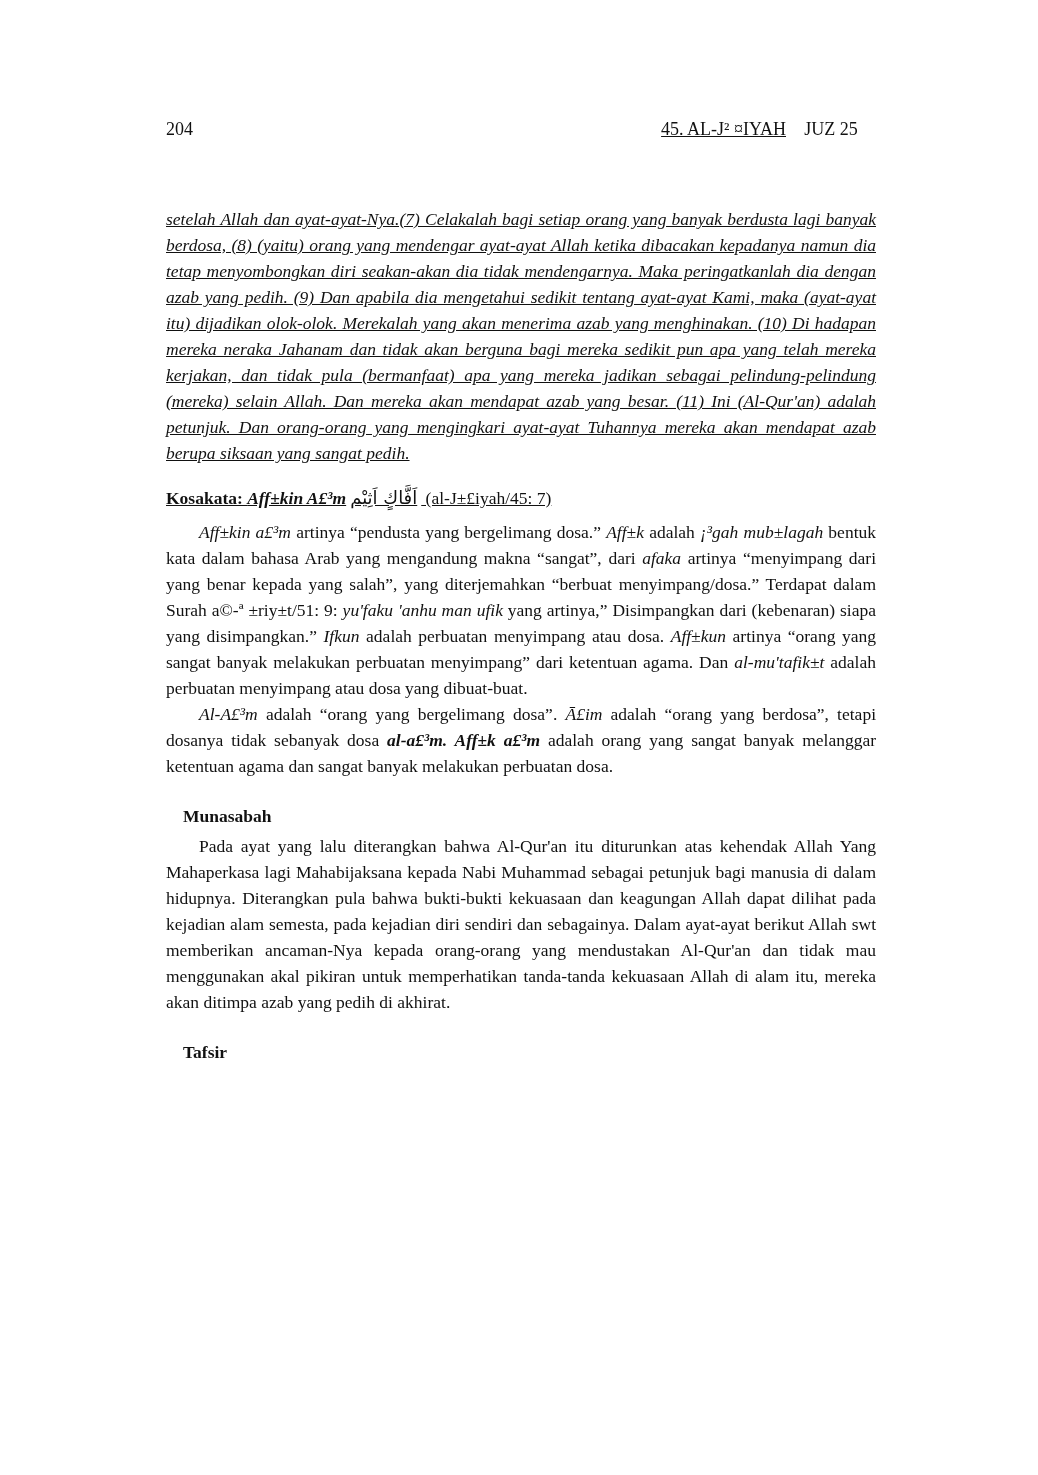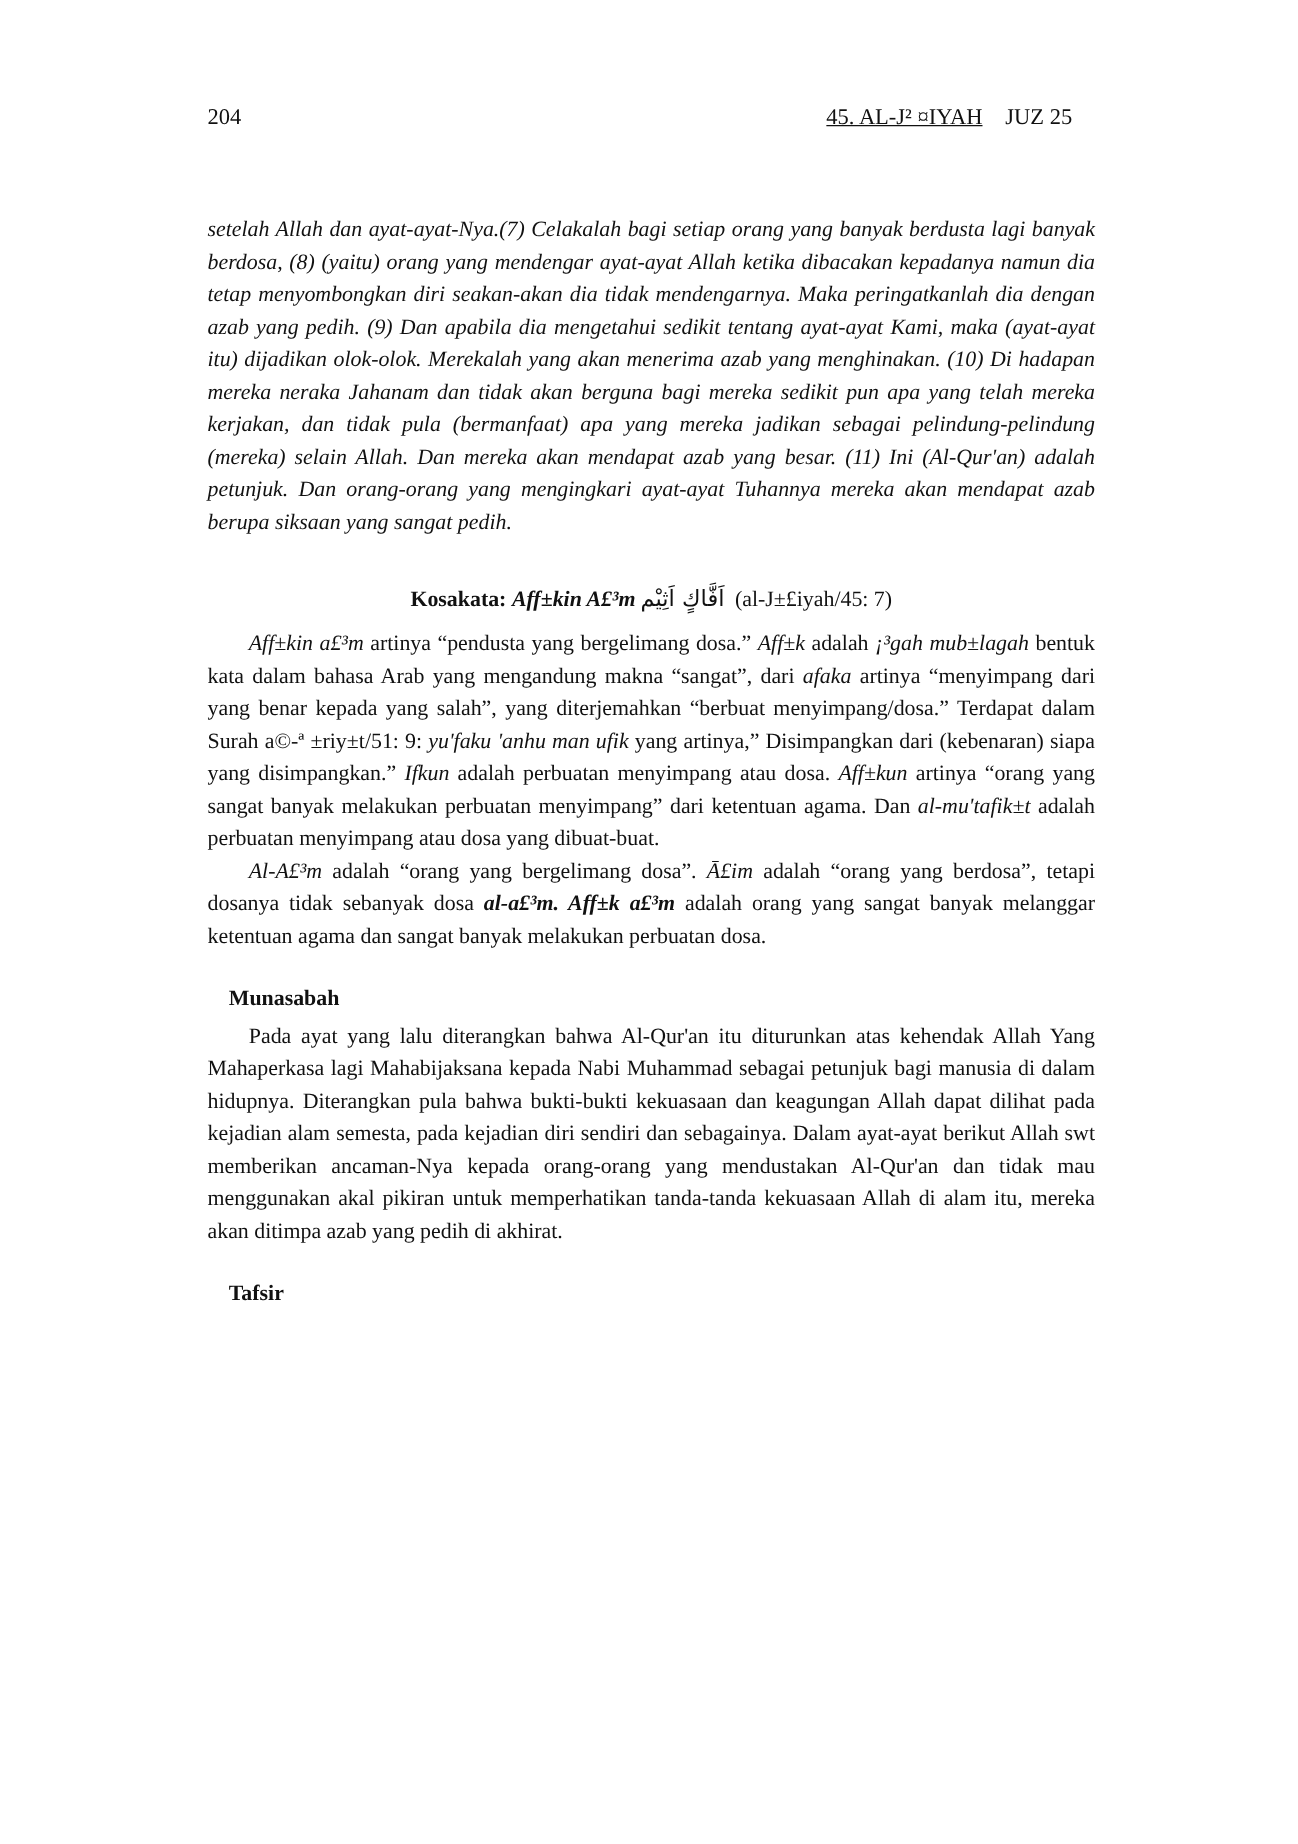--- a/index.html
+++ b/index.html
@@ -7,45 +7,47 @@
   body {
     width: 1038px;
     height: 1475px;
     color: #111111;
     font-family: "Liberation Serif", "DejaVu Serif", serif;
     overflow: hidden;
   }
   .page {
     width: 1038px;
     height: 1120px;
-    padding: 80px 162px 0 166px;
+    padding: 116px 162px 0 166px;
     background: #ffffff;
   }
   .page-header {
     display: flex;
     justify-content: space-between;
     align-items: baseline;
     font-size: 18px;
     line-height: 26px;
     margin-bottom: 64px;
   }
   .page-header .hdr-center { text-align: right; flex: 1; text-decoration: underline; }
   .page-header .hdr-left  { min-width: 90px; text-align: left; }
   .page-header .hdr-right { min-width: 90px; text-align: center; }
 
   .content { width: 710px; font-size: 17.5px; line-height: 26px; }
 
   p.translation {
     font-style: italic;
     text-align: justify;
     margin-bottom: 0;
+    text-decoration: underline;
   }
   p.kosakata-heading {
-    margin-top: 36px;
-    text-align: center;
+    margin-top: 19px;
+    text-align: left;
+    text-decoration: underline;
   }
   p.body {
     text-align: justify;
   }
   p.indent { text-indent: 33px; }
   p.after-heading { margin-top: 4px; }
   p.k1 { margin-top: 8px; }
 
   h3.section-heading {
     margin-top: 24px;

